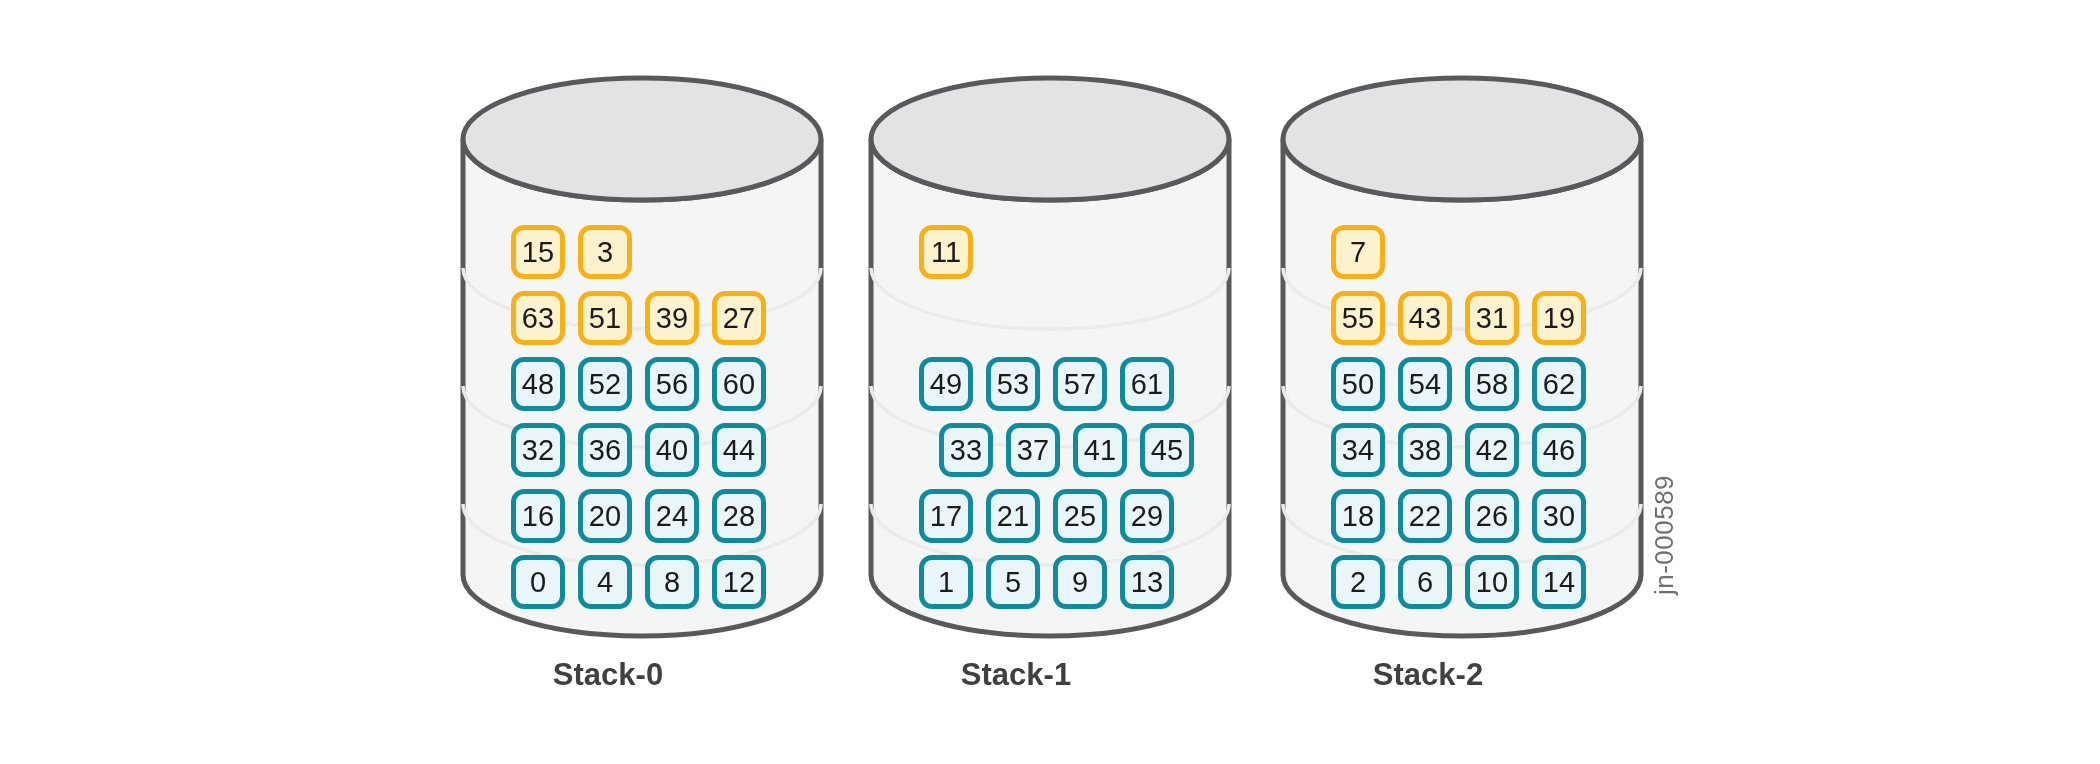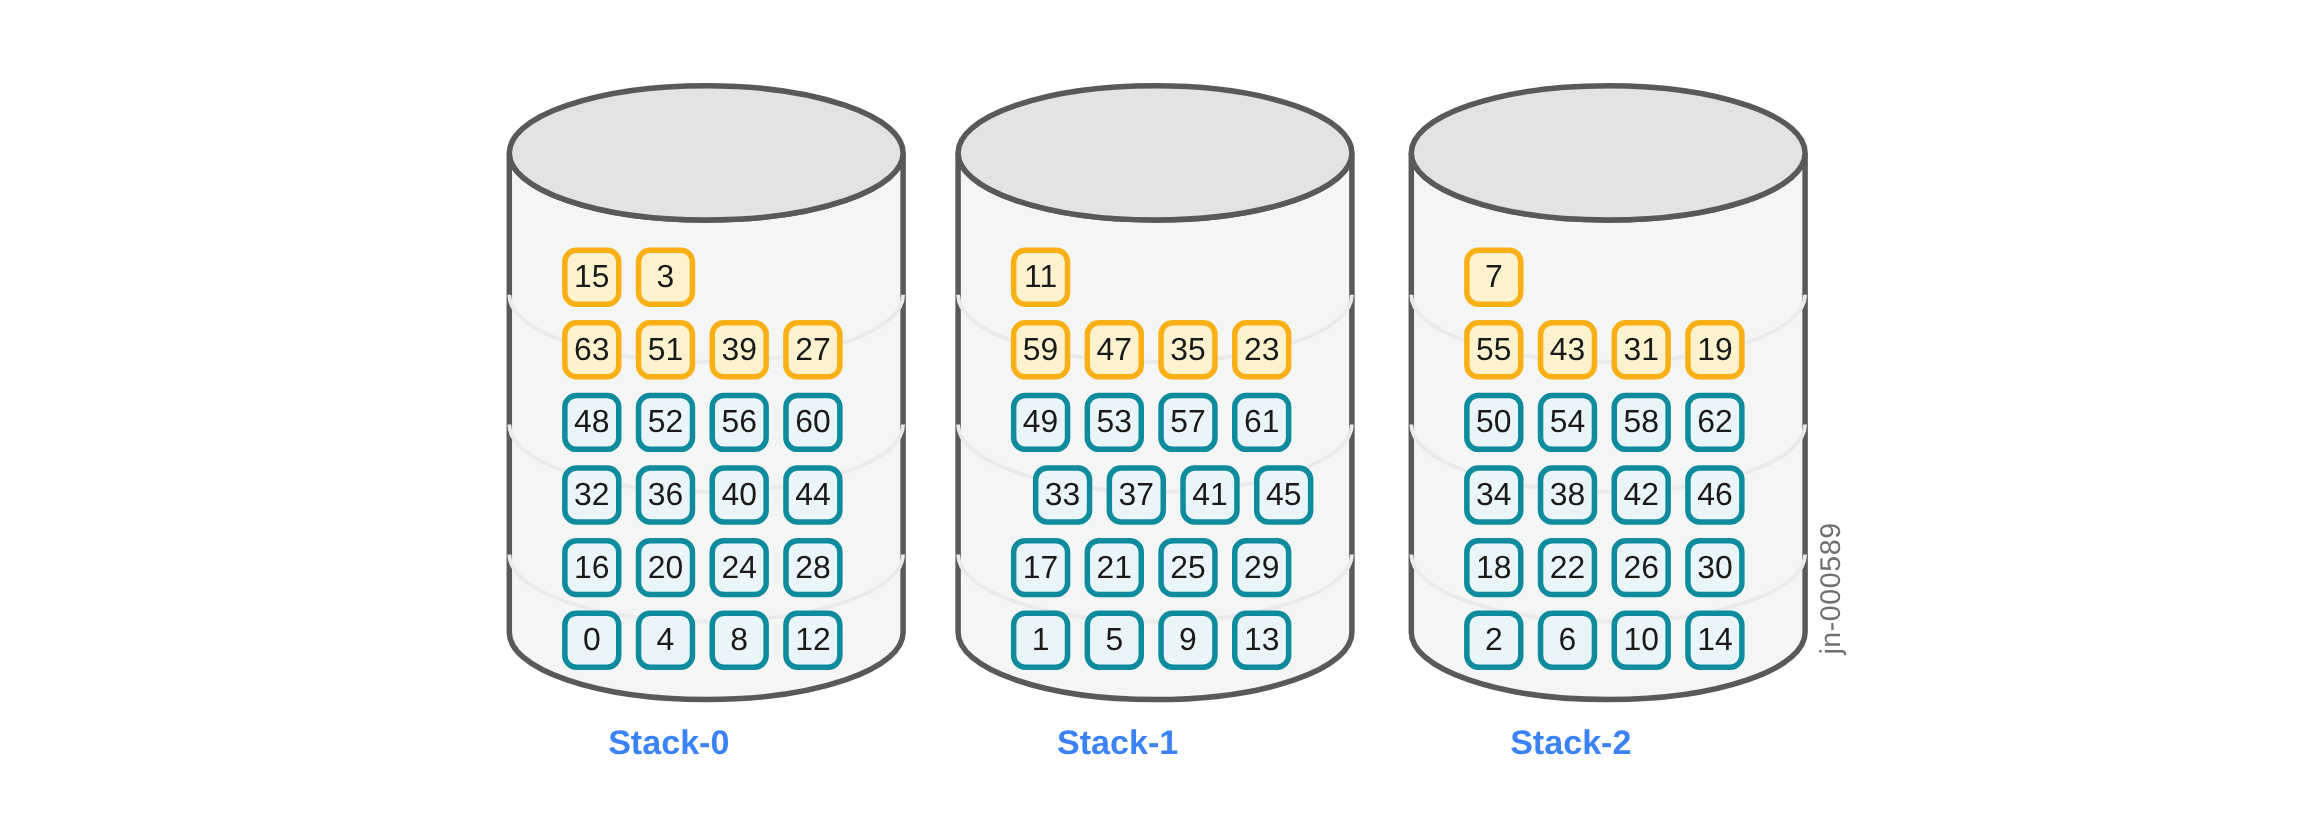--- a/index.html
+++ b/index.html
@@ -39,21 +39,21 @@
     color:#1a1a1a;
   }
   .cell.yellow{border-color:var(--yellow-border);background:var(--yellow-fill);}
   .cell.teal{border-color:var(--teal-border);background:var(--teal-fill);}
   .stack-label{
     position:absolute;
     top:582px;left:0;width:100%;
     text-align:center;
     font-size:31px;
     font-weight:bold;
-    color:#3b82f6;
+    color:#404040;
   }
   .figure-code{
     position:absolute;
     left:1664px;top:535px;
     transform:translate(-50%,-50%) rotate(-90deg);
     white-space:nowrap;
     font-size:26px;
     color:#6f7072;
     letter-spacing:0.5px;
   }
@@ -115,26 +115,20 @@
       <path class="cyl-body" d="M3,64 L3,500 A179,61 0 0 0 361,500 L361,64 A179,61 0 0 1 3,64 Z"></path>
       <path class="cyl-arc" d="M3,193 A179,61 0 0 0 361,193"></path>
       <path class="cyl-arc" d="M3,311 A179,61 0 0 0 361,311"></path>
       <path class="cyl-arc" d="M3,429 A179,61 0 0 0 361,429"></path>
       <ellipse class="cyl-top" cx="182" cy="64" rx="179" ry="61"></ellipse>
     </svg>
     <div class="cells">
         <div class="cell-row" style="top: 150px;">
           <div class="cell yellow">11</div>
         </div>
-        <div class="cell-row" style="top: 216px;">
-          <div class="cell yellow">59</div>
-          <div class="cell yellow">47</div>
-          <div class="cell yellow">35</div>
-          <div class="cell yellow">23</div>
-        </div>
         <div class="cell-row" style="top: 282px;">
           <div class="cell teal">49</div>
           <div class="cell teal">53</div>
           <div class="cell teal">57</div>
           <div class="cell teal">61</div>
         </div>
         <div class="cell-row" style="top: 348px; padding-left: 20px;">
           <div class="cell teal">33</div>
           <div class="cell teal">37</div>
           <div class="cell teal">41</div>

